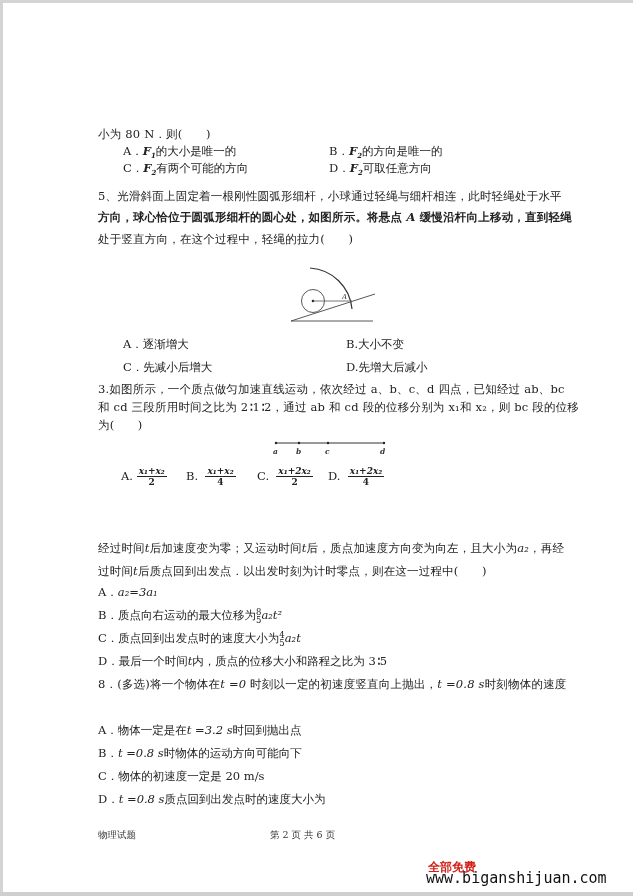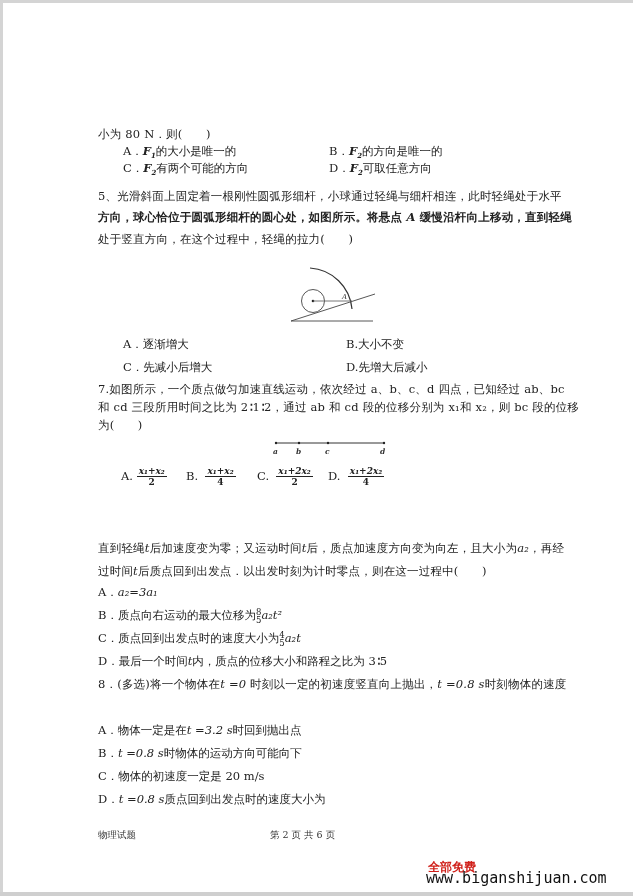--- a/index.html
+++ b/index.html
@@ -64,21 +64,21 @@
     <circle cx="30" cy="48" r="1.3" fill="#222"></circle>
     <line x1="30" y1="48" x2="69" y2="48" stroke="#666" stroke-width="0.9"></line>
     <text x="59" y="46" font-size="7" font-style="italic" fill="#333" font-family="DejaVu Serif, serif">A</text>
   </svg>
 
   <div class="abs opt" style="left:120px; top:334px;"><span>A．</span><span>逐渐增大</span></div>
   <div class="abs opt" style="left:343px; top:334px;"><span>B.</span><span>大小不变</span></div>
   <div class="abs opt" style="left:120px; top:357px;"><span>C．</span><span>先减小后增大</span></div>
   <div class="abs opt" style="left:343px; top:357px;"><span>D.</span><span>先增大后减小</span></div>
 
-  <div class="abs txt" style="left:95px; top:379px;">7.如图所示，一个质点做匀加速直线运动，依次经过 a、b、c、d 四点，已知经过 ab、bc</div>
+  <div class="abs txt" style="left:95px; top:379px;">3.如图所示，一个质点做匀加速直线运动，依次经过 a、b、c、d 四点，已知经过 ab、bc</div>
   <div class="abs txt" style="left:95px; top:397px;">和 cd 三段所用时间之比为 2∶1∶2，通过 ab 和 cd 段的位移分别为 x₁和 x₂，则 bc 段的位移</div>
   <div class="abs txt" style="left:95px; top:415px;">为(　　)</div>
 
   <svg class="abs" style="left:270px; top:436px;" width="116" height="20">
     <line x1="3" y1="4" x2="111" y2="4" stroke="#333" stroke-width="1"></line>
     <circle cx="3" cy="4" r="1.2" fill="#222"></circle>
     <circle cx="26" cy="4" r="1.2" fill="#222"></circle>
     <circle cx="55" cy="4" r="1.2" fill="#222"></circle>
     <circle cx="111" cy="4" r="1.2" fill="#222"></circle>
     <text x="0" y="15" font-size="7.5" font-style="italic" font-weight="bold" fill="#333" font-family="DejaVu Serif, serif">a</text>
@@ -98,21 +98,21 @@
   <div class="abs opt" style="left:254px; top:463px;">
     <span>C.</span>&nbsp;
     <span class="frac"><span class="num">x₁+2x₂</span><span class="den">2</span></span>
   </div>
   <div class="abs opt" style="left:325px; top:463px;">
     <span>D.</span>&nbsp;
     <span class="frac"><span class="num">x₁+2x₂</span><span class="den">4</span></span>
   </div>
 
   <div class="abs txt" style="left:95px; top:538px;">
-    <span>直到轻绳</span><i class="v">t</i><span>后加速度变为零；又运动时间</span><i class="v">t</i><span>后，质点加速度方向变为向左，且大小为</span><i class="v">a₂</i><span>，再经</span>
+    <span>经过时间</span><i class="v">t</i><span>后加速度变为零；又运动时间</span><i class="v">t</i><span>后，质点加速度方向变为向左，且大小为</span><i class="v">a₂</i><span>，再经</span>
   </div>
   <div class="abs txt" style="left:95px; top:561px;">
     <span>过时间</span><i class="v">t</i><span>后质点回到出发点．以出发时刻为计时零点，则在这一过程中(　　)</span>
   </div>
 
   <div class="abs opt" style="left:95px; top:582px;">
     <span>A．</span><i class="v">a₂=3a₁</i>
   </div>
   <div class="abs opt" style="left:95px; top:605px;">
     <span>B．</span><span>质点向右运动的最大位移为</span><span class="sfrac"><span class="num">8</span><span class="den">5</span></span><i class="v">a₂t²</i>

